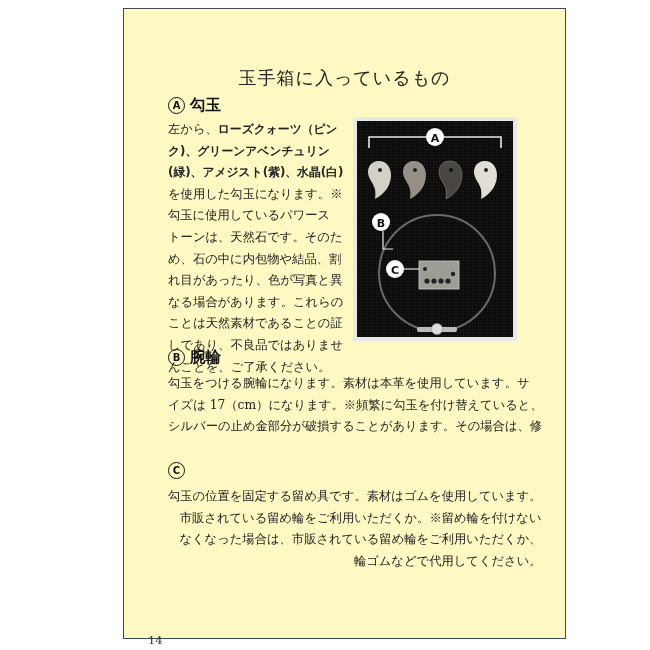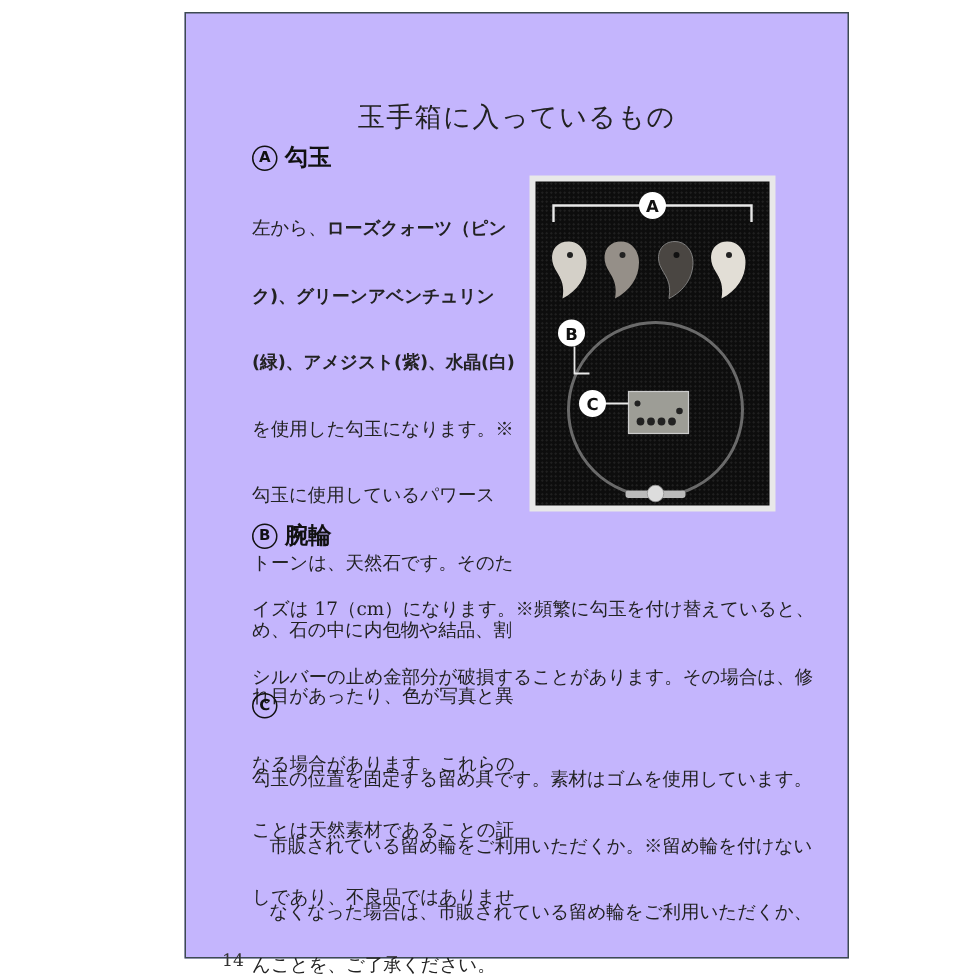--- a/index.html
+++ b/index.html
@@ -1,31 +1,31 @@
 <!DOCTYPE html>
 <html><head>
   <meta charset="utf-8">
   <style>
     html, body { margin:0; padding:0; background:#ffffff; }
     body { width:650px; height:650px; position:relative; overflow:hidden;
            font-family:"DejaVu Serif","Liberation Serif",serif; color:#222; }
     .page { position:absolute; left:123px; top:8px; width:443px; height:631px;
-            border:1.5px solid #3d4a52; box-sizing:border-box; background:#c4b5fd; }
+            border:1.5px solid #3d4a52; box-sizing:border-box; background:#fef9c3; }
     .title { position:absolute; left:0; width:100%; top:57px; text-align:center;
              font-size:18px; letter-spacing:1px; color:#222; font-weight:normal; }
     .sec-head { position:absolute; left:44px; display:flex; align-items:center;
                 font-family:"DejaVu Sans","Liberation Sans",sans-serif; font-weight:bold;
                 font-size:15.5px; color:#111; }
     .circ { display:inline-flex; align-items:center; justify-content:center;
             width:17px; height:17px; border:1.8px solid #111; border-radius:50%;
             font-size:10px; font-weight:bold; margin-right:5px; box-sizing:border-box;
             font-family:"DejaVu Sans","Liberation Sans",sans-serif; }
     .para { position:absolute; left:44px; font-size:12.3px; line-height:21.6px;
             color:#222; }
-    .para .line { display:block; white-space:nowrap;margin-top:23px; }
+    .para .line { display:block; white-space:nowrap; }
     .b { font-family:"DejaVu Sans","Liberation Sans",sans-serif; font-weight:bold; font-size:11.8px; }
     .photo { position:absolute; left:229px; top:108px; width:164px; height:224px;
              background:#e8e8e8; box-sizing:border-box; padding:4px; }
     .photo-inner { width:100%; height:100%; background:#0d0d0d; position:relative; overflow:hidden;
                    background-image: radial-gradient(#222 0.6px, transparent 0.8px);
                    background-size:3px 3px; }
     .page-num { position:absolute; left:24px; top:592px; font-size:11.5px; color:#333;margin-top:32px; }
     svg text { font-family:"DejaVu Sans","Liberation Sans",sans-serif; font-weight:bold; }
   </style>
 </head>
@@ -95,27 +95,29 @@
         <text x="38" y="152.5" text-anchor="middle" font-size="11" fill="#111">C</text>
       </svg>
     </div>
   </div>
 
   <div class="sec-head" style="top:338px;">
     <span class="circ">B</span>
     <span>腕輪</span>
   </div>
   <div class="para" style="top:364px;">
+    <span class="line">勾玉をつける腕輪になります。素材は本革を使用しています。サ</span>
     <span class="line">イズは 17（cm）になります。※頻繁に勾玉を付け替えていると、</span>
     <span class="line">シルバーの止め金部分が破損することがあります。その場合は、修</span>
   </div>
 
   <div class="sec-head" style="top:453px;">
     <span class="circ">C</span>
   </div>
   <div class="para" style="top:477px;text-align:right;">
     <span class="line">勾玉の位置を固定する留め具です。素材はゴムを使用しています。</span>
     <span class="line">市販されている留め輪をご利用いただくか。※留め輪を付けない</span>
     <span class="line">なくなった場合は、市販されている留め輪をご利用いただくか、</span>
+    <span class="line">輪ゴムなどで代用してください。</span>
   </div>
 
   <div class="page-num">14</div>
 </div>
 
 </body></html>

